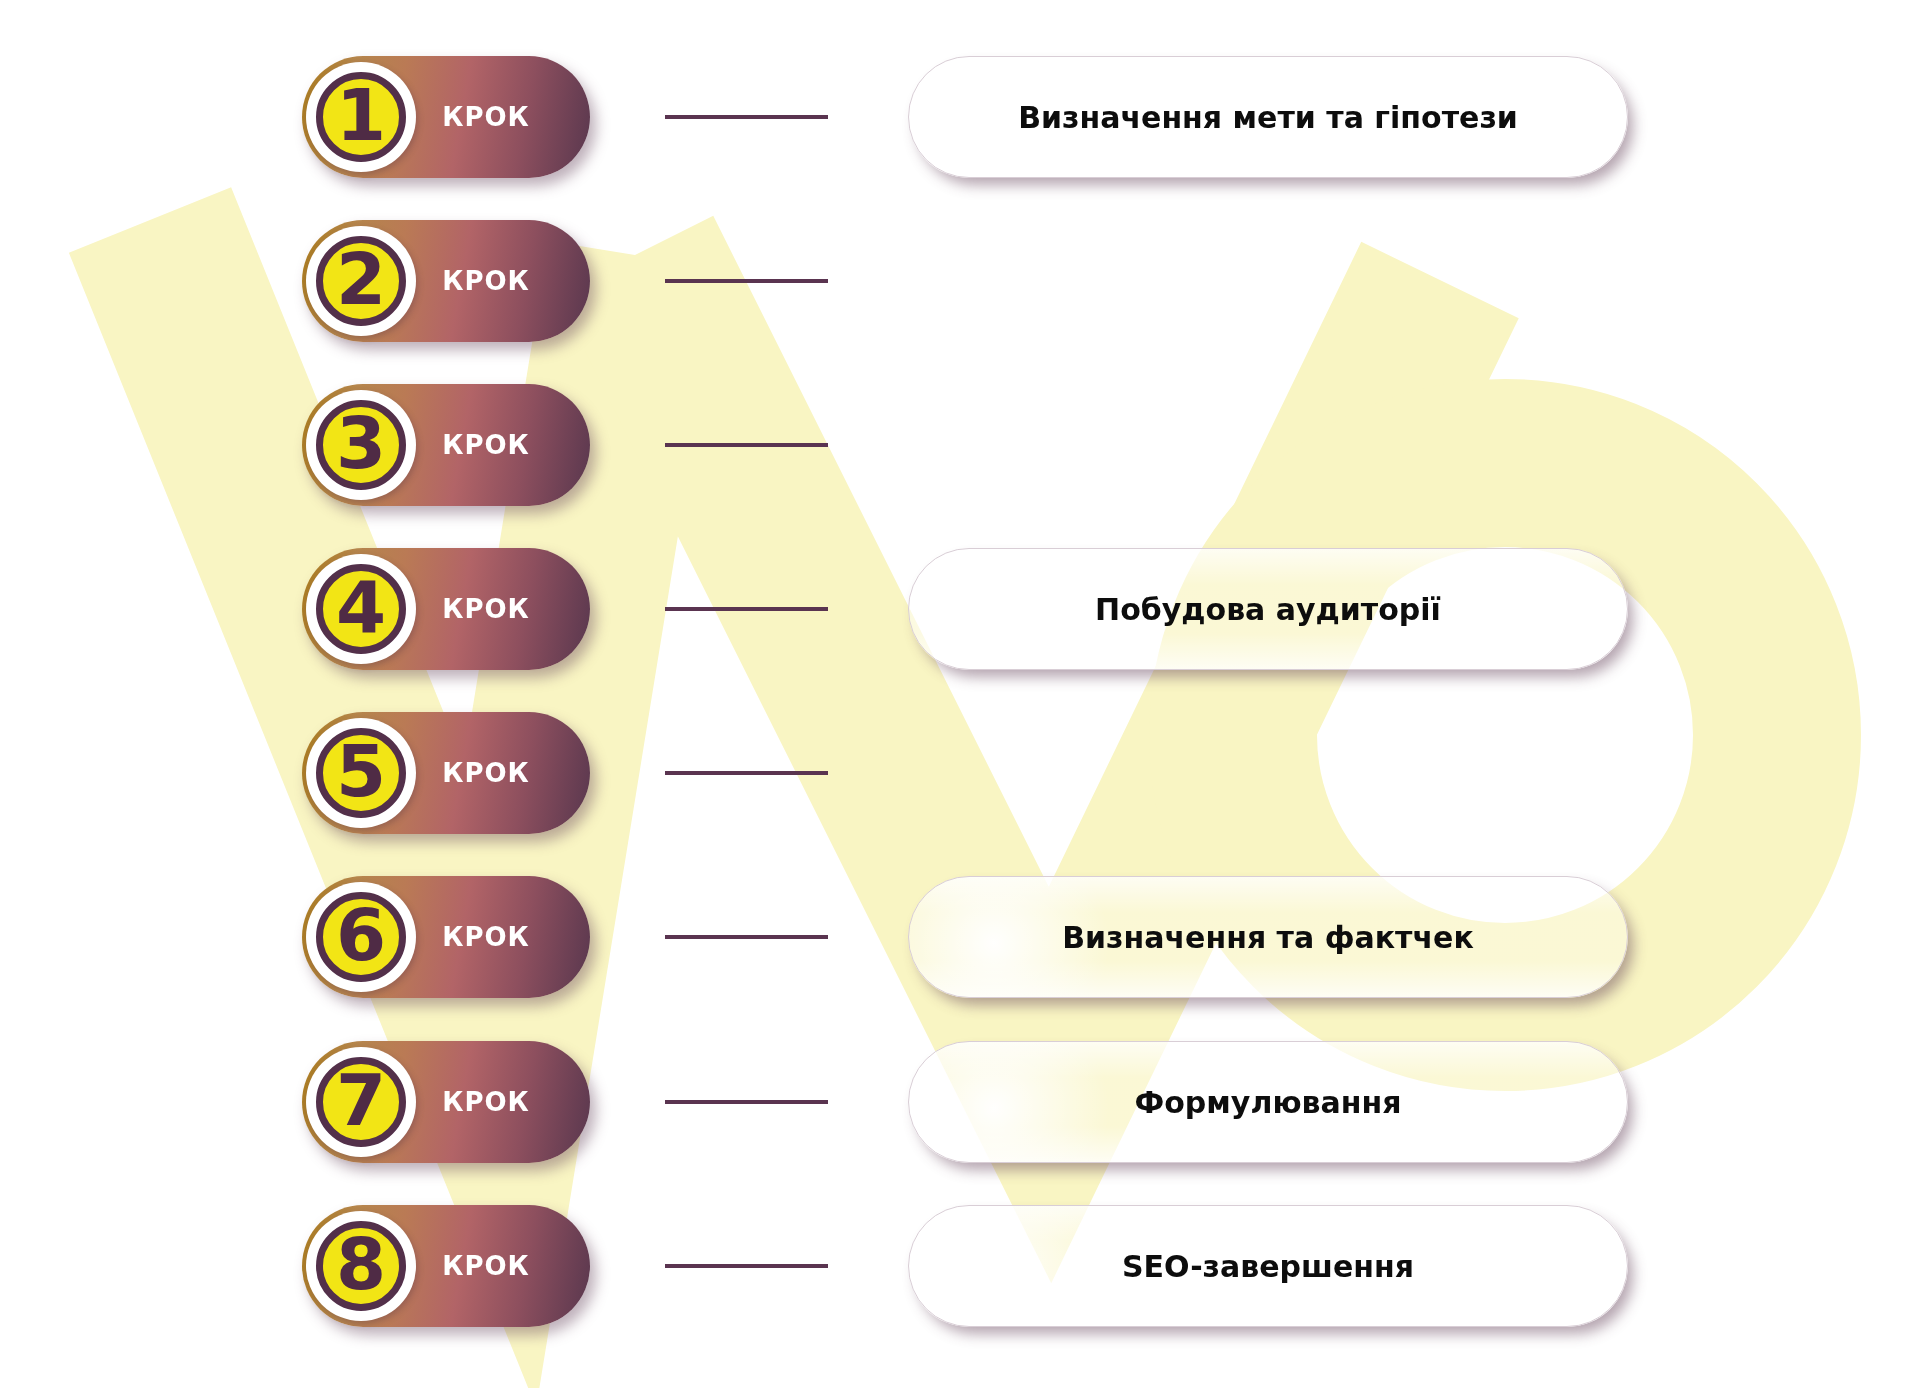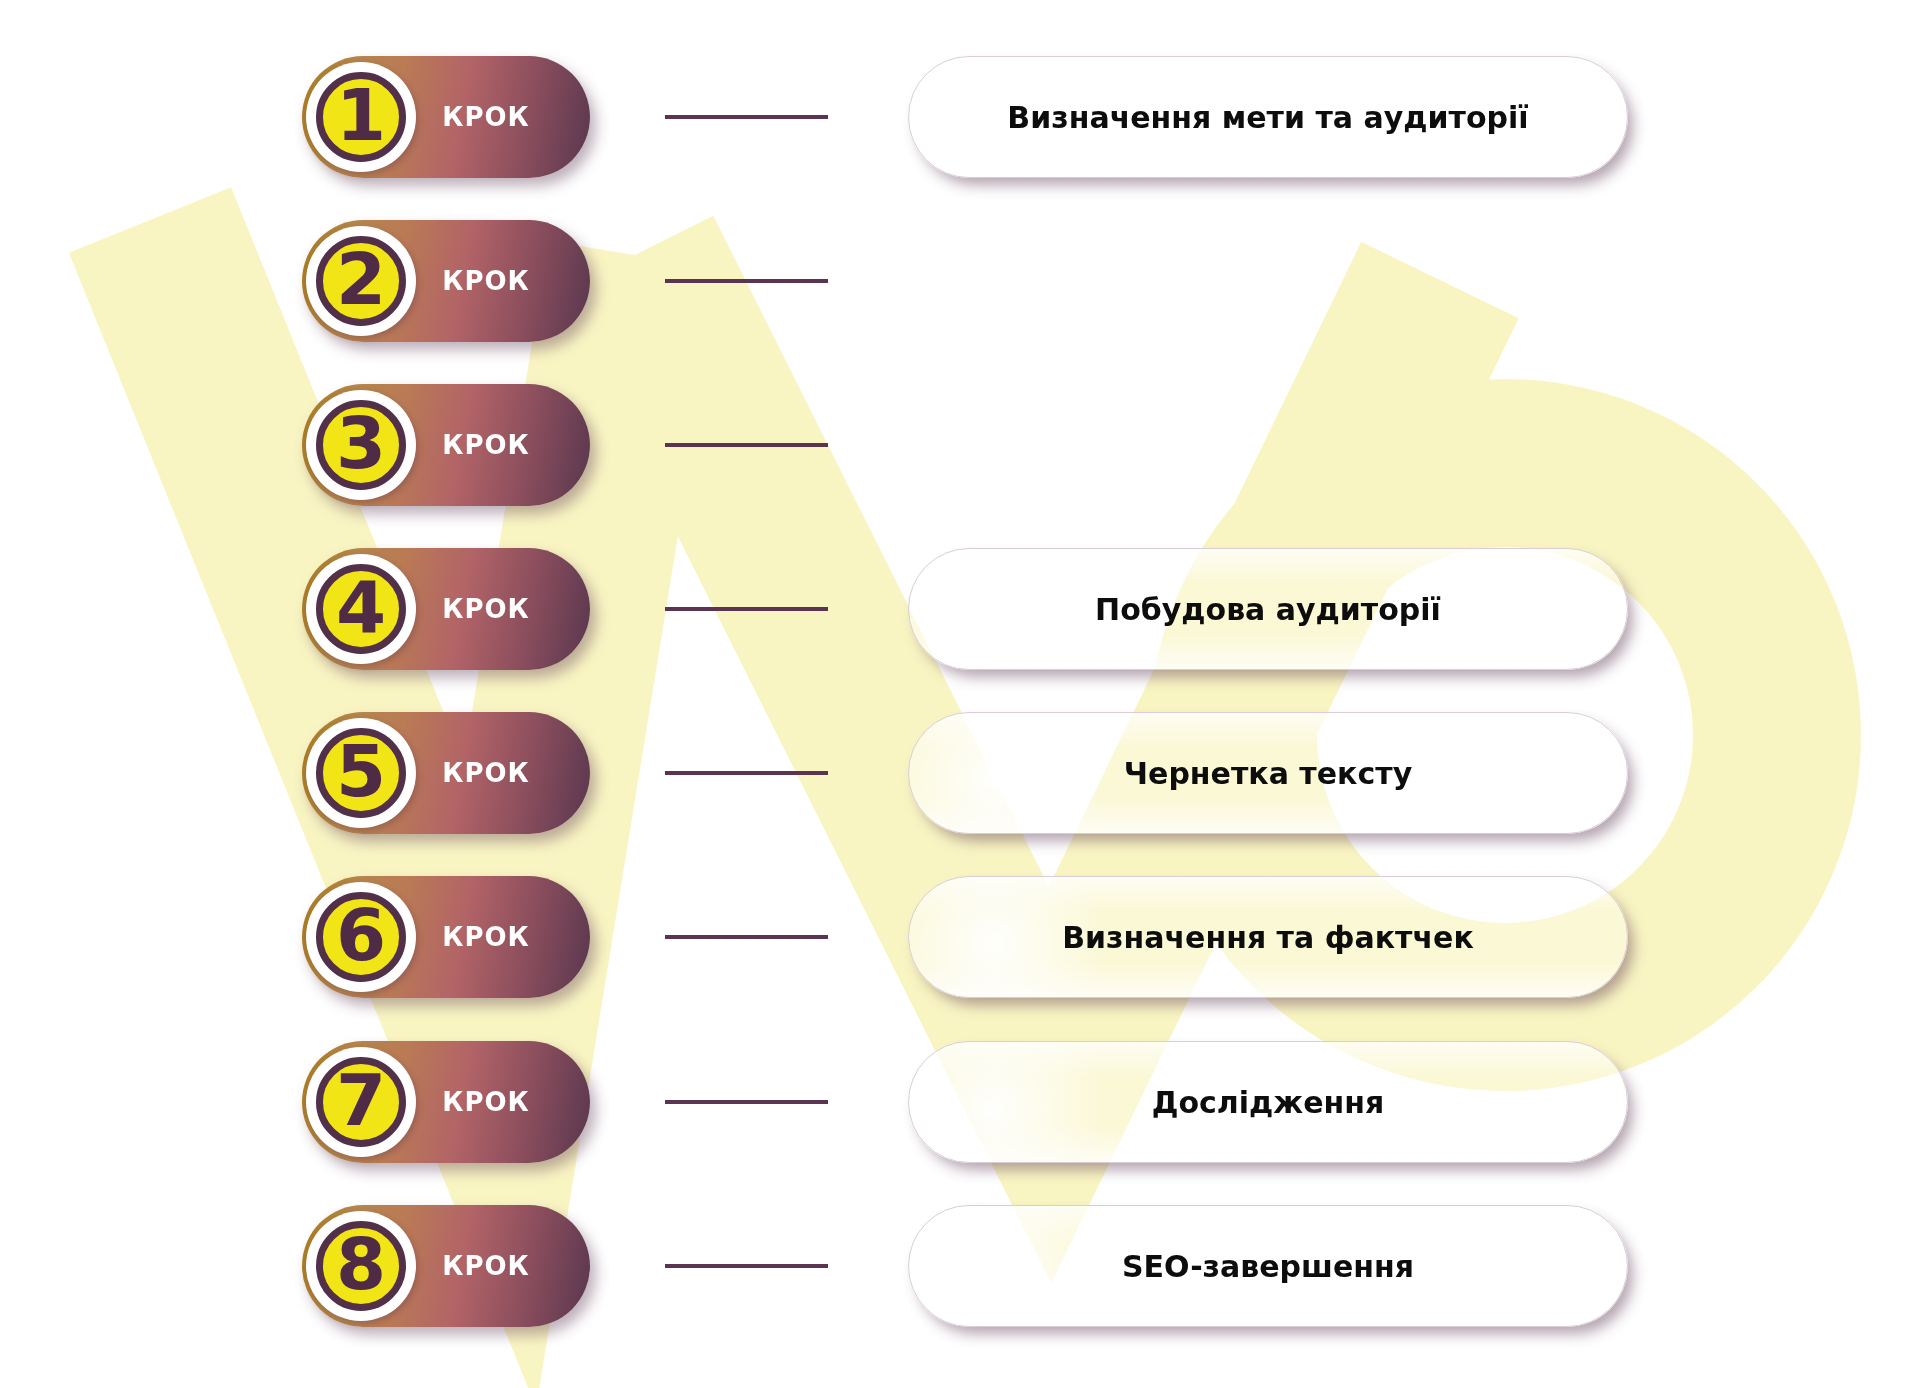--- a/index.html
+++ b/index.html
@@ -77,21 +77,21 @@
     <div class="badge">
       <div class="badge-circle">
         <div class="badge-circle-inner">
           <span class="num">1</span>
         </div>
       </div>
       <span class="krok">КРОК</span>
     </div>
     <div class="connector"></div>
     <div class="pill">
-      <span class="pill-text">Визначення мети та аудиторії</span>
+      <span class="pill-text">Визначення мети та гіпотези</span>
     </div>
   </div>
 
   <div class="row" style="top:220px">
     <div class="badge">
       <div class="badge-circle">
         <div class="badge-circle-inner">
           <span class="num">2</span>
         </div>
       </div>
@@ -130,23 +130,20 @@
   <div class="row" style="top:712px">
     <div class="badge">
       <div class="badge-circle">
         <div class="badge-circle-inner">
           <span class="num">5</span>
         </div>
       </div>
       <span class="krok">КРОК</span>
     </div>
     <div class="connector"></div>
-    <div class="pill">
-      <span class="pill-text">Чернетка тексту</span>
-    </div>
   </div>
 
   <div class="row" style="top:876px">
     <div class="badge">
       <div class="badge-circle">
         <div class="badge-circle-inner">
           <span class="num">6</span>
         </div>
       </div>
       <span class="krok">КРОК</span>
@@ -161,21 +158,21 @@
     <div class="badge">
       <div class="badge-circle">
         <div class="badge-circle-inner">
           <span class="num">7</span>
         </div>
       </div>
       <span class="krok">КРОК</span>
     </div>
     <div class="connector"></div>
     <div class="pill">
-      <span class="pill-text">Дослідження</span>
+      <span class="pill-text">Формулювання</span>
     </div>
   </div>
 
   <div class="row" style="top:1205px">
     <div class="badge">
       <div class="badge-circle">
         <div class="badge-circle-inner">
           <span class="num">8</span>
         </div>
       </div>

